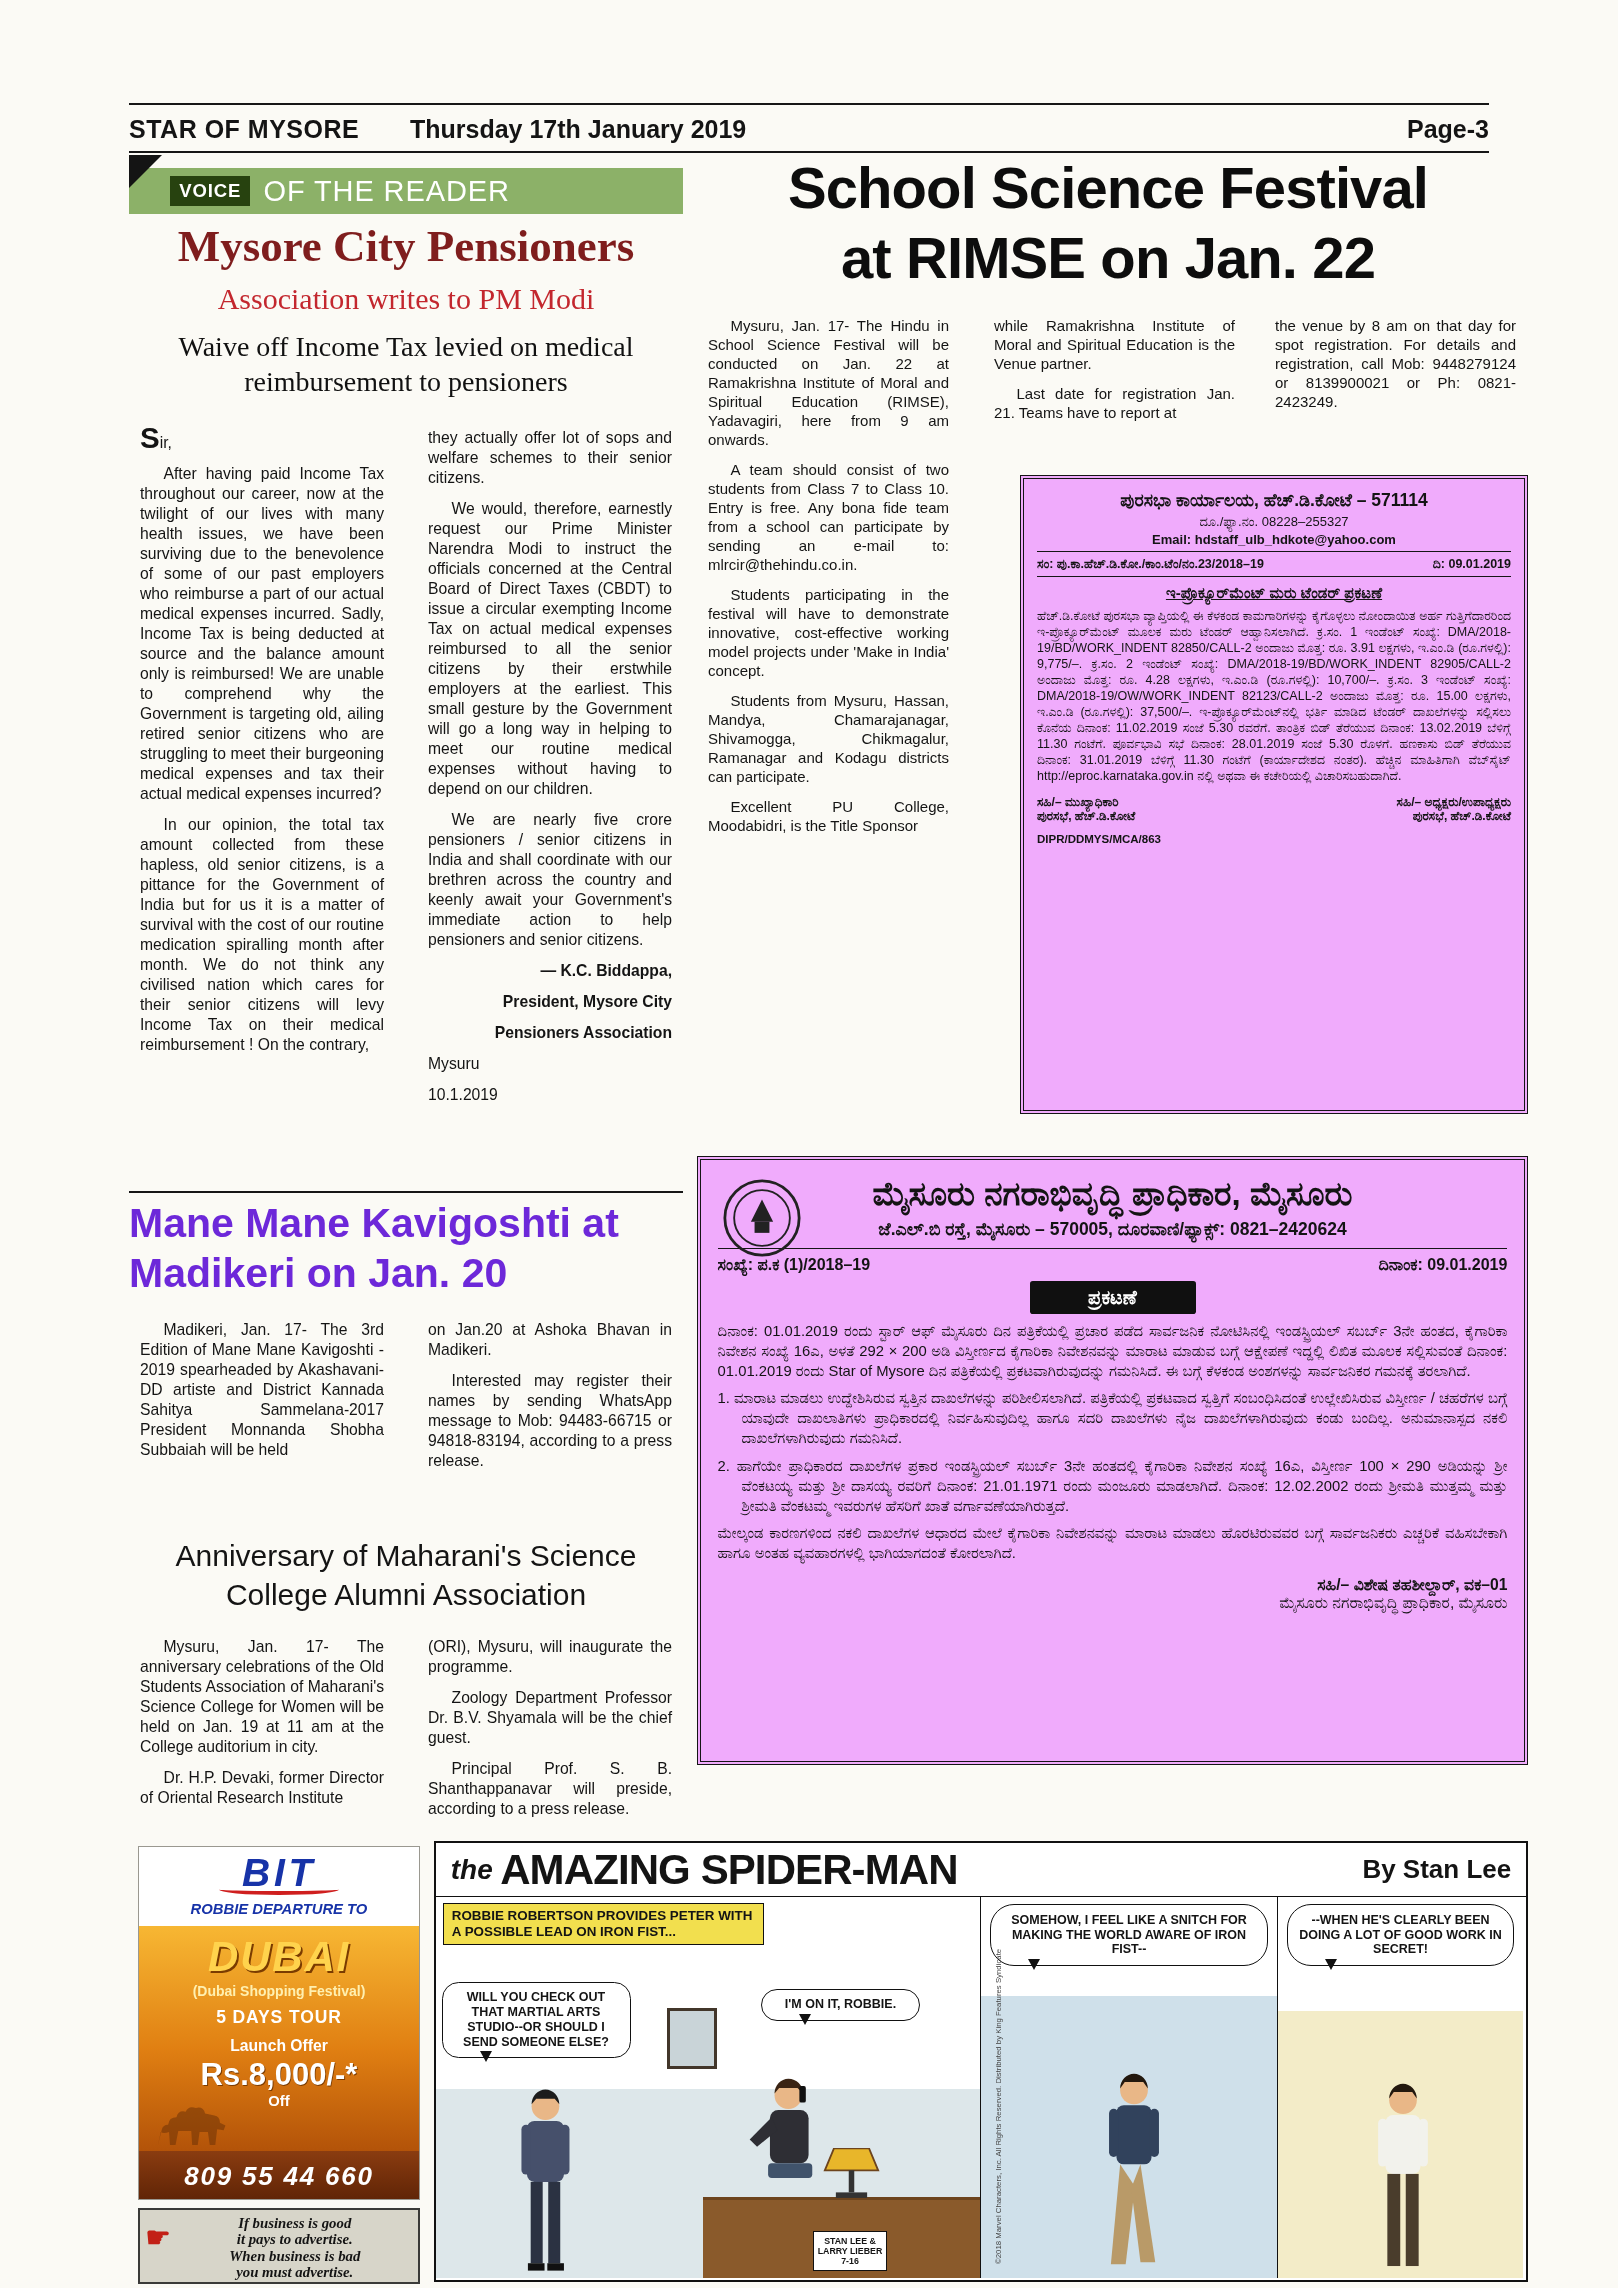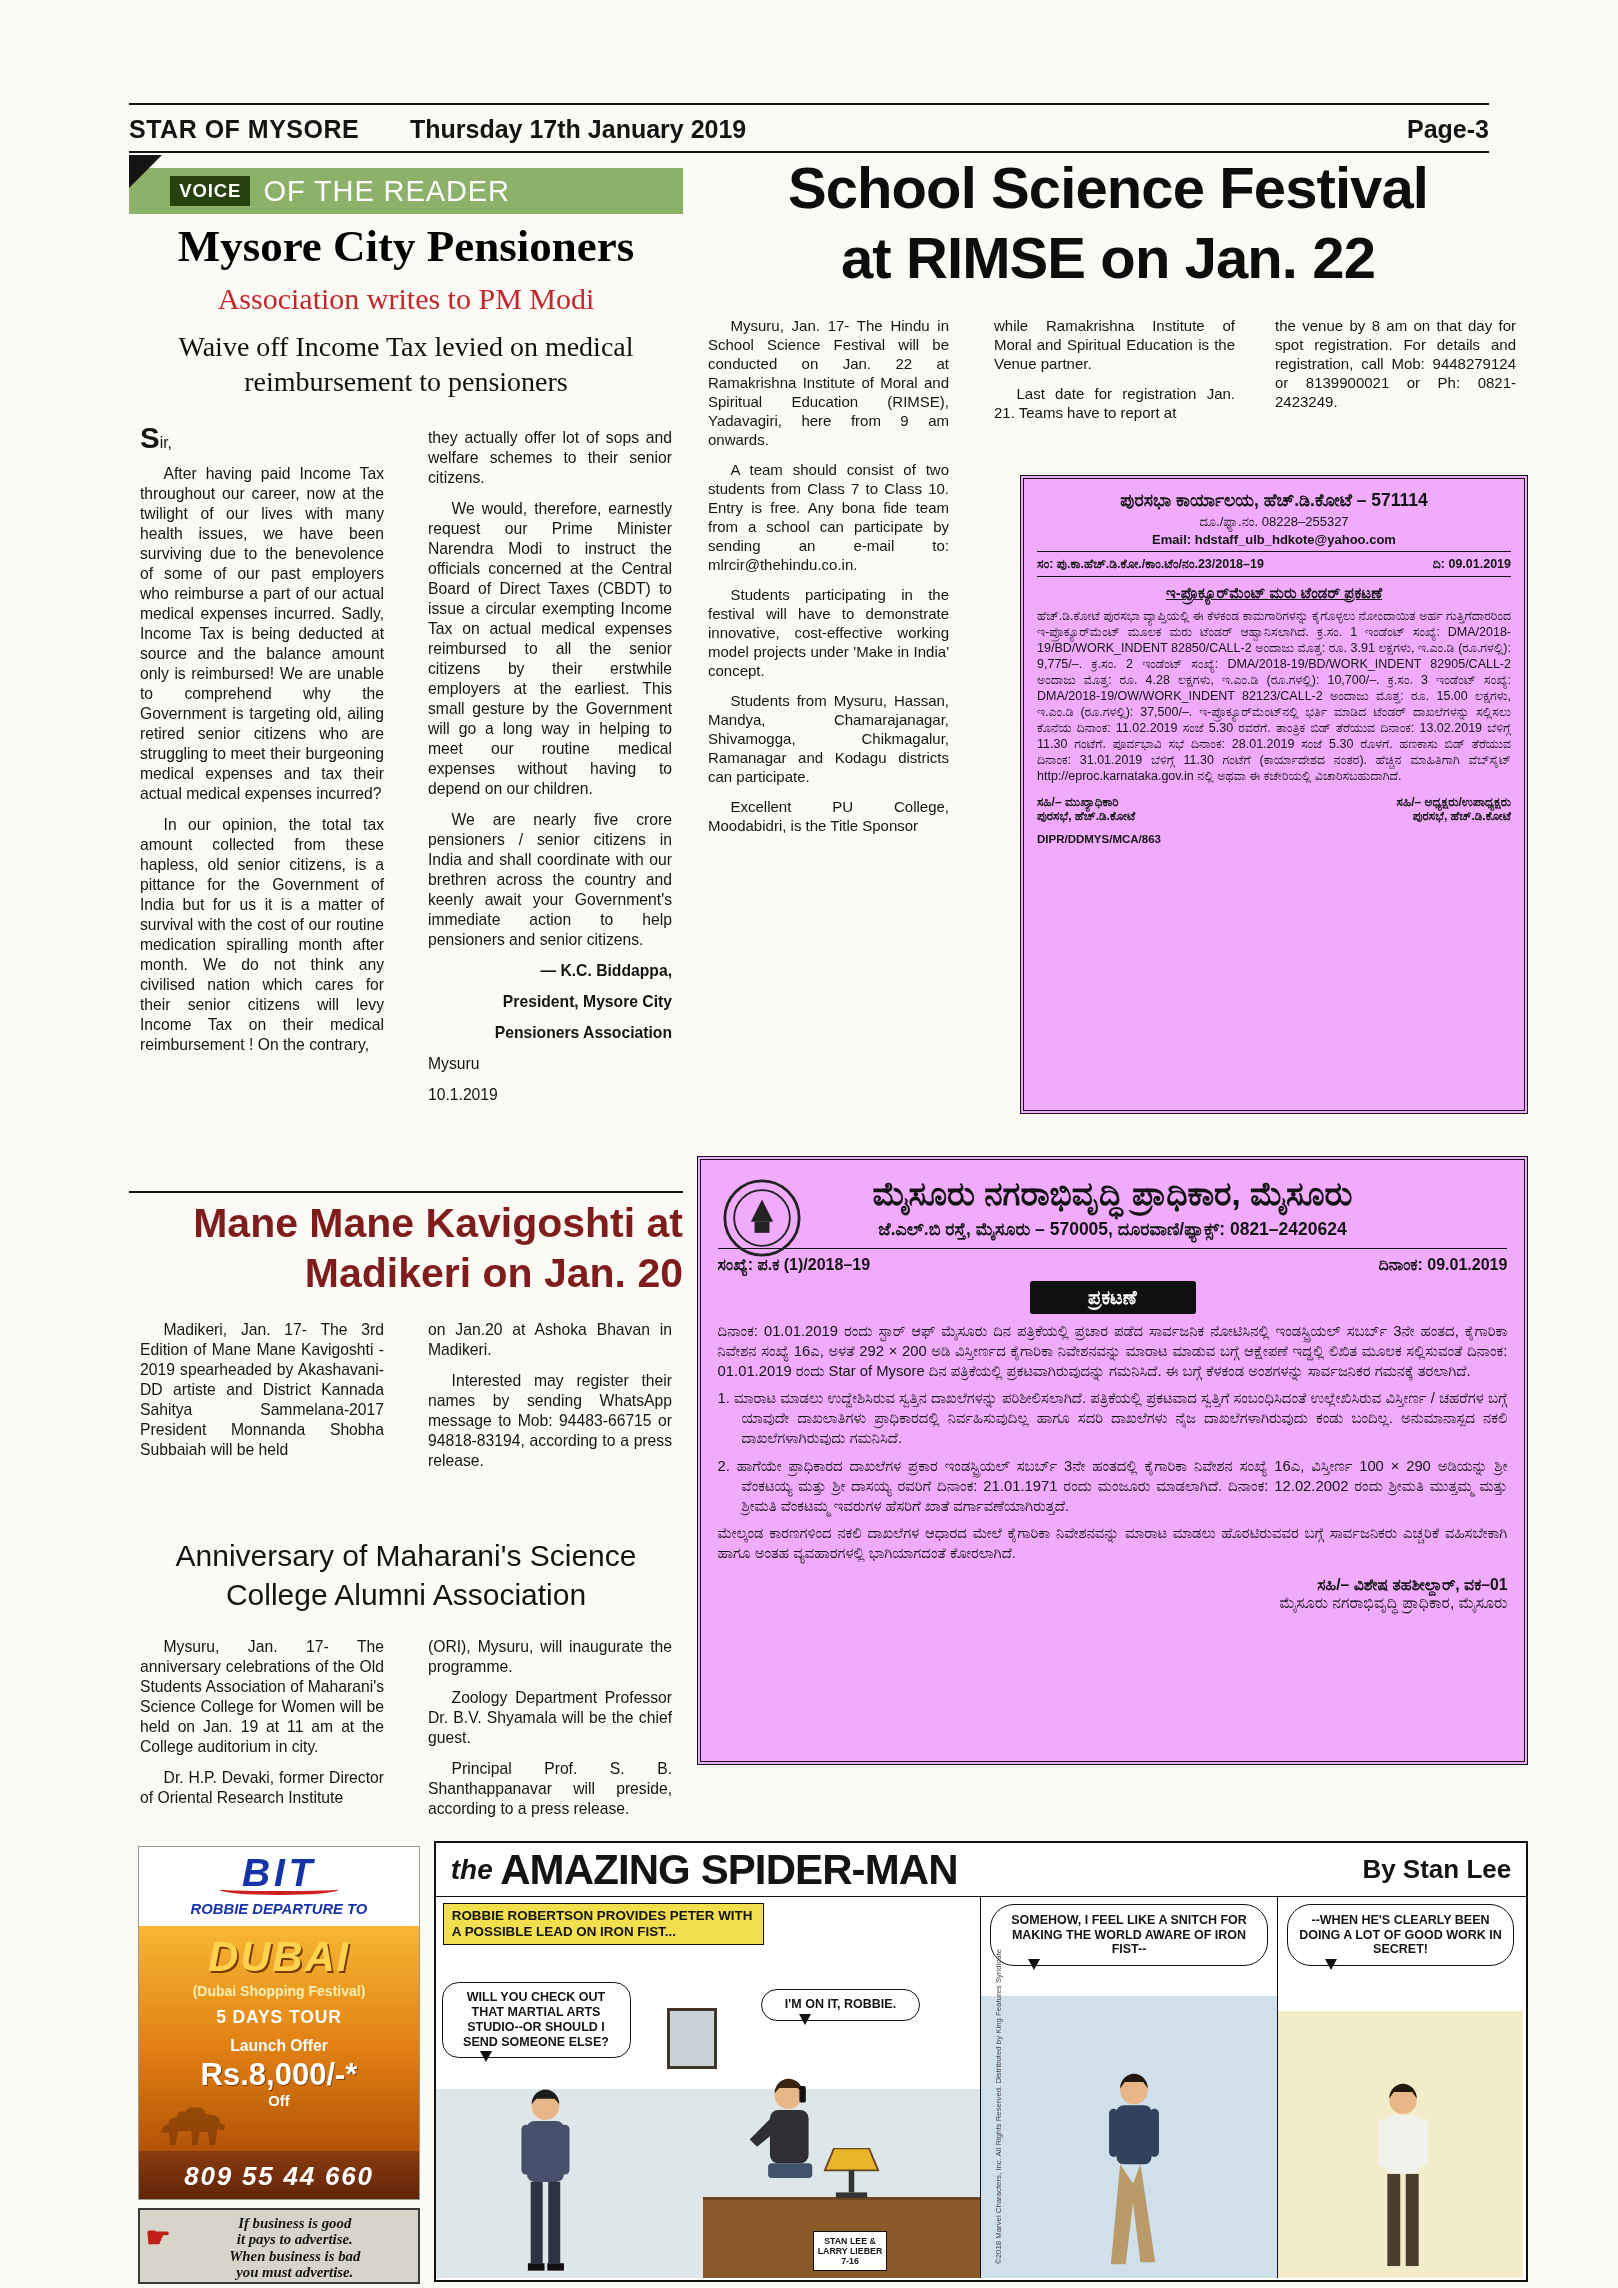--- a/index.html
+++ b/index.html
@@ -16,21 +16,21 @@
   .mast-title { position:absolute; left:0; top:3.7px; letter-spacing:0.5px; }
   .mast-date  { position:absolute; left:281px; top:3.7px; }
   .mast-page  { position:absolute; right:0; top:3.7px; }
 
   
   .voice { position:absolute; left:129px; top:168px; width:554px; height:46px; background:#8cb168; display:flex; align-items:center; }
   .voice-corner { position:absolute; left:0; top:-13px; width:0; height:0; border-top:33px solid #141414; border-right:33px solid transparent; }
   .voice-badge { margin-left:41px; background:#27420f; color:#fff; font-weight:bold; font-size:18.5px; letter-spacing:0.9px; padding:3.7px 9.2px; }
   .voice-title { color:#fff; font-size:29px; margin-left:13px; letter-spacing:0.9px; }
 
-  .pens-h1 { position:absolute; left:129px; top:220px; width:554px; font-family:"Liberation Serif",serif; font-size:45px; font-weight:bold; color:#000000; text-align:center; }
+  .pens-h1 { position:absolute; left:129px; top:220px; width:554px; font-family:"Liberation Serif",serif; font-size:45px; font-weight:bold; color:#7f1d1d; text-align:center; }
   .pens-h2 { position:absolute; left:129px; top:282px; width:554px; font-family:"Liberation Serif",serif; font-size:30px; color:#c3272e; text-align:center; }
   .pens-deck { position:absolute; left:129px; top:329px; width:554px; font-family:"Liberation Serif",serif; font-size:28px; line-height:35px; text-align:center; color:#111; }
 
   .newsbody { position:absolute; font-size:15.7px; line-height:20px; text-align:justify; overflow:hidden; }
   .newsbody p { margin:11px; }
   .newsbody p.ind { text-indent:1.5em; }
   .salut { font-weight:normal; }
   .salut::first-letter { font-size:29.5px; font-weight:bold; }
   .sig { text-align:right; font-weight:bold; text-indent:0 !important; }
   .plain { text-align:left; text-indent:0 !important; }
@@ -46,21 +46,21 @@
   .tender .office { font-size:17.5px; font-weight:bold; text-align:center; }
   .tender .tel { font-size:13px; text-align:center; margin-top:2.8px; }
   .tender .mail { font-size:13px; font-weight:bold; text-align:center; margin-top:1.8px; border-bottom:1.8px solid #151515; padding-bottom:4.6px; }
   .tender .refrow { display:flex; justify-content:space-between; font-size:12.5px; font-weight:bold; margin-top:4.6px; border-bottom:1.8px solid #151515; padding-bottom:4.6px; }
   .tender .ttl { font-size:15px; font-weight:bold; text-align:center; text-decoration:underline; margin-top:6.5px; }
   .tender .tbody { font-size:12.5px; line-height:16px; text-align:justify; margin-top:6.5px; }
   .tender .sigrow { display:flex; justify-content:space-between; font-size:12px; font-weight:bold; margin-top:11px; }
   .tender .dipr { font-size:11.5px; font-weight:bold; margin-top:9.2px; }
 
   
-  .mane-head { position:absolute; left:129px; top:1198px; width:554px; text-align:right; font-weight:800; font-size:41px; line-height:50px; color:#7f1d1d; }
+  .mane-head { position:absolute; left:129px; top:1198px; width:554px; text-align:left; font-weight:800; font-size:41px; line-height:50px; color:#6d28d9; }
   .anniv-head { position:absolute; left:129px; top:1536px; width:554px; text-align:center; font-weight:400; font-size:30px; line-height:39px; color:#141414; }
 
   
   .muda { left:697px; top:1156px; width:831px; height:609px; padding:13px 16.6px; }
   .muda-title { text-align:center; font-weight:bold; font-size:33px; margin-top:1.8px; }
   .muda-sub { text-align:center; font-weight:bold; font-size:17.5px; margin-top:5.5px; border-bottom:1.8px solid #151515; padding-bottom:7.4px; }
   .muda-refrow { display:flex; justify-content:space-between; font-weight:bold; font-size:16px; margin-top:7.4px;gap:44px; }
   .muda-badge { display:block; width:166px; margin:7.4px auto 0 auto; background:#101010; color:#fff; text-align:center; font-weight:bold; font-size:19.4px; padding:4.6px 0; border-radius:2.8px; }
   .muda-body { font-size:14.8px; line-height:20px; text-align:justify; margin-top:7.4px; }
   .muda-item { font-size:14.8px; line-height:20px; text-align:justify; margin-top:7.4px; padding-left:24px; text-indent:-24px; }

